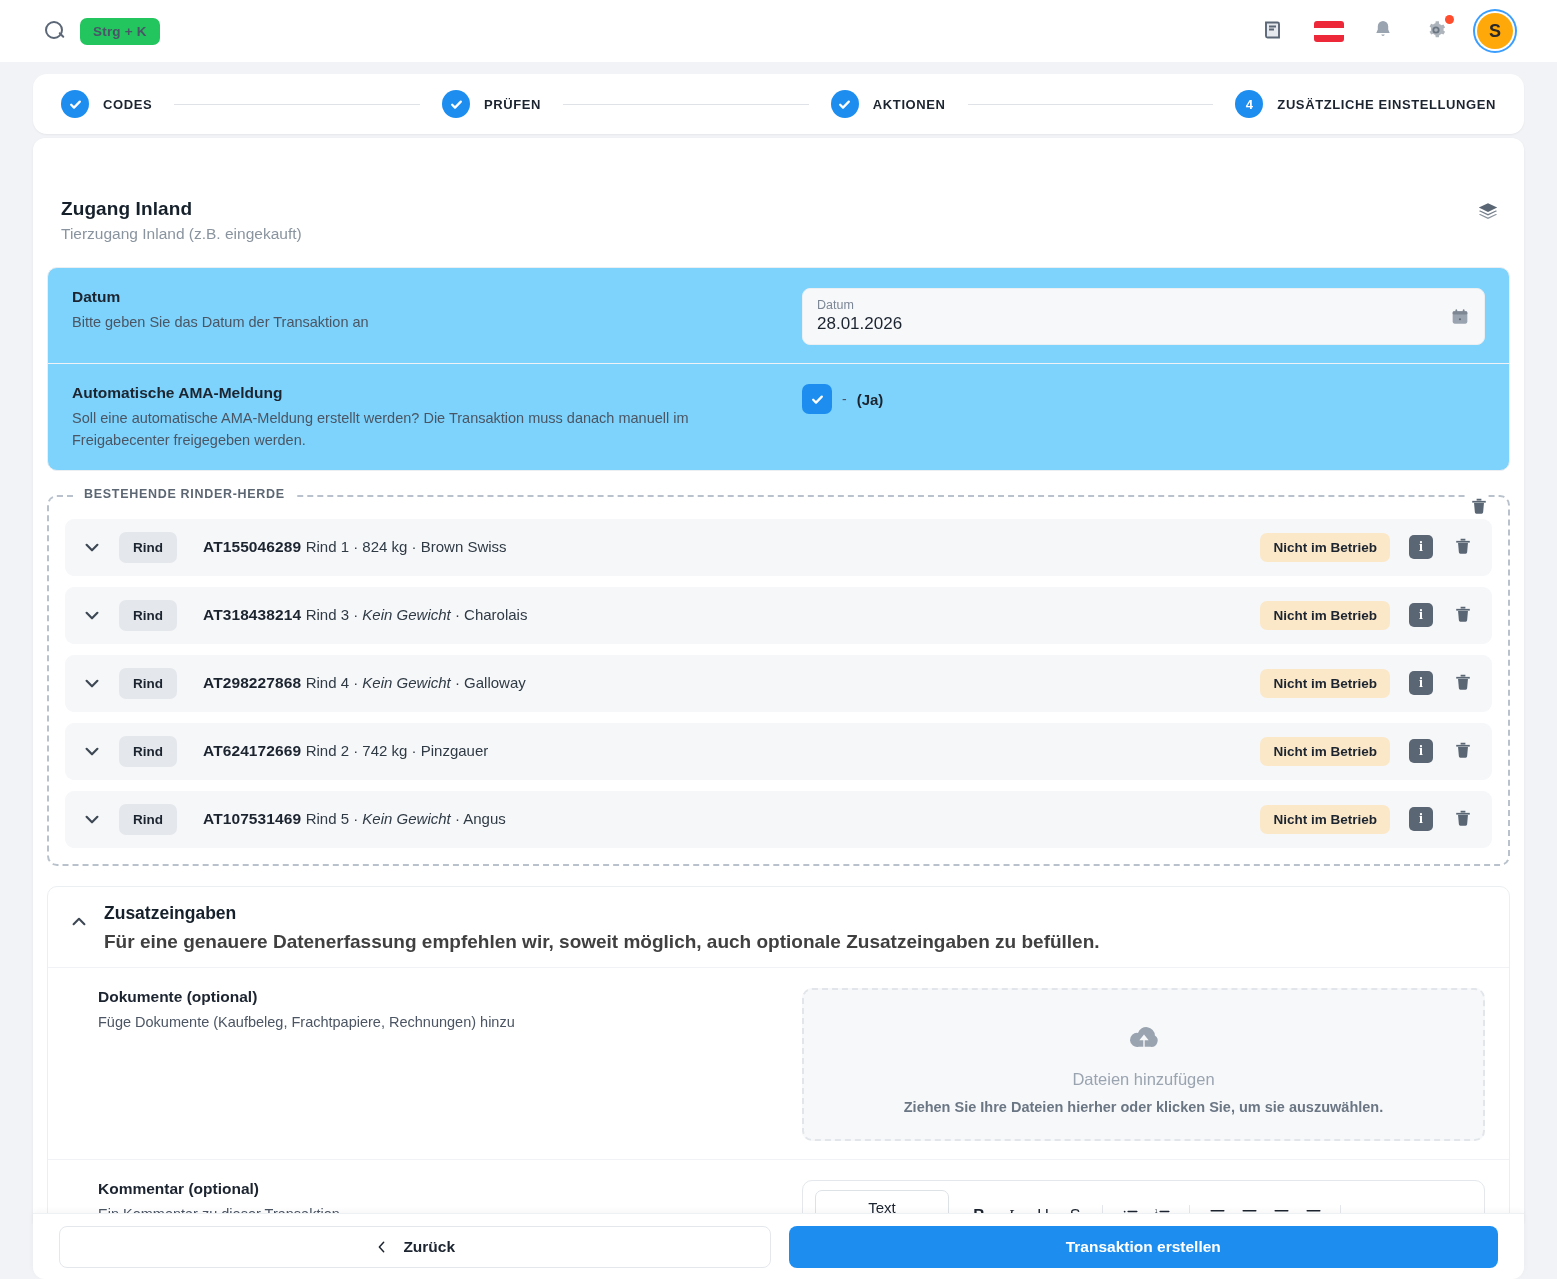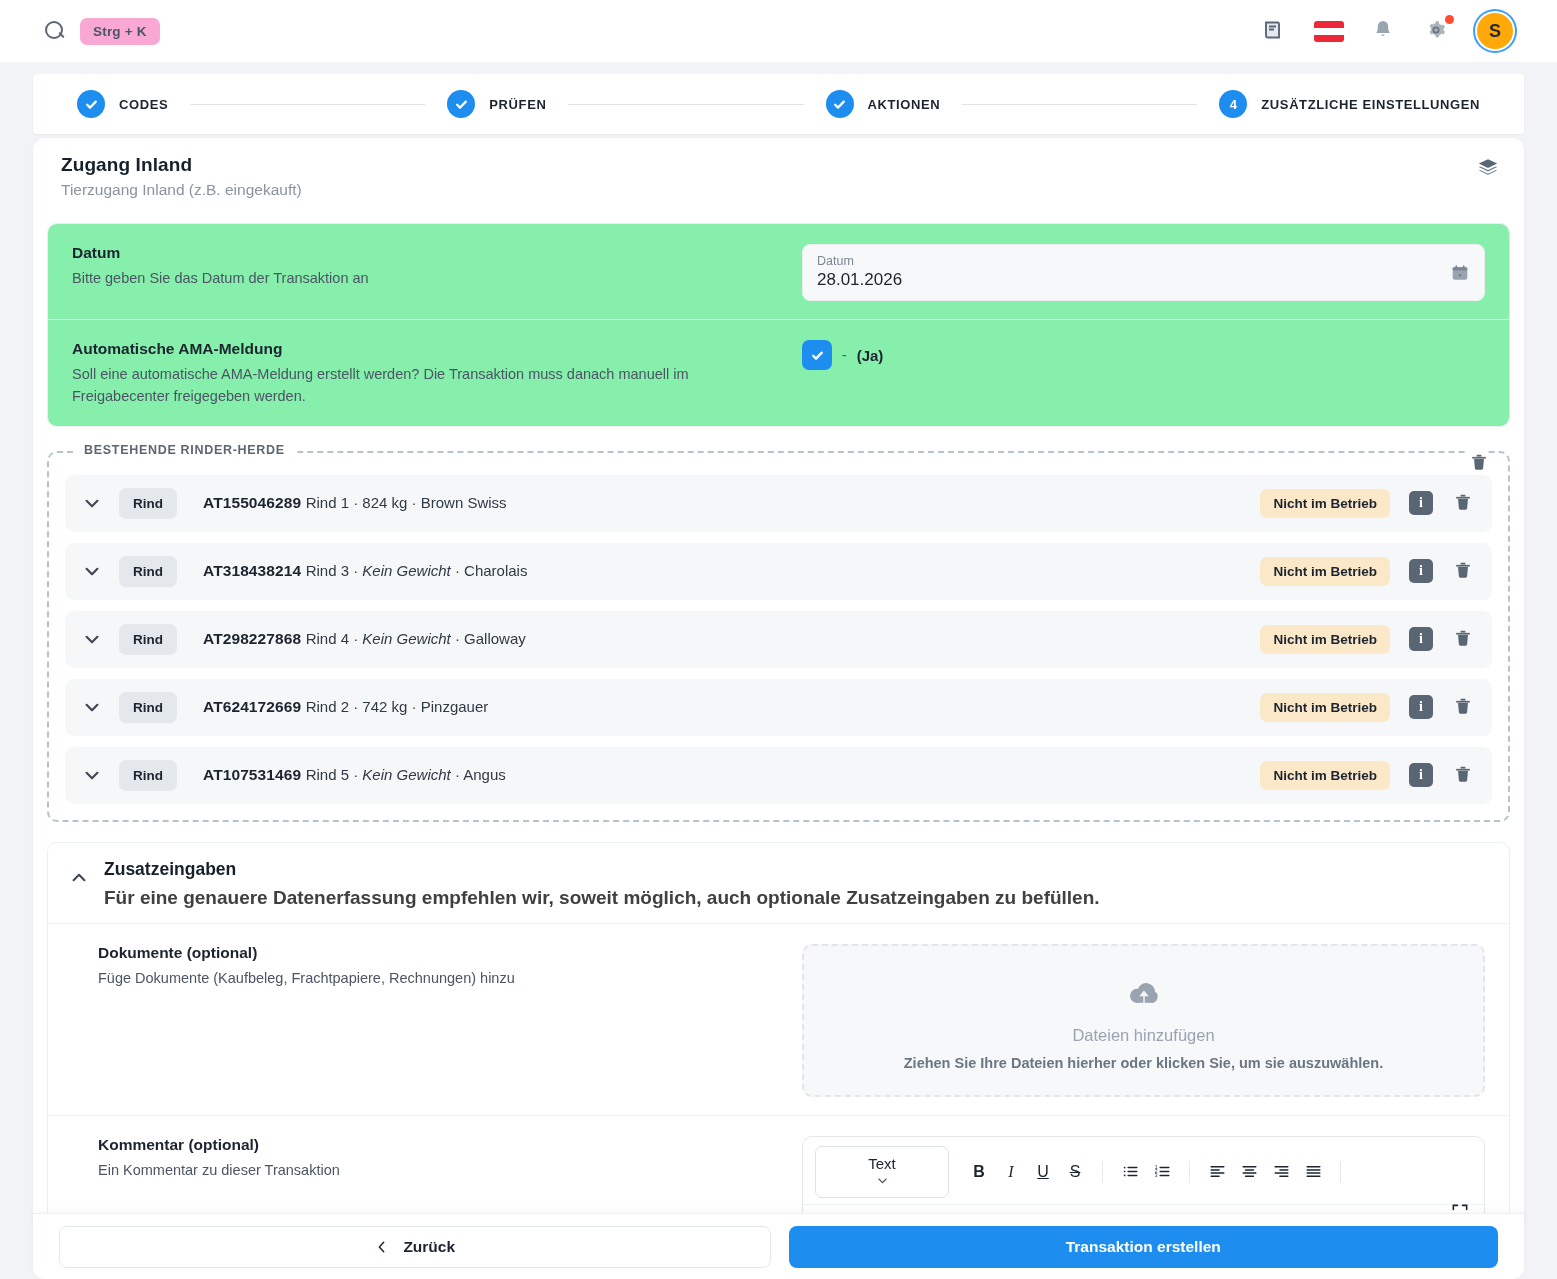--- a/index.html
+++ b/index.html
@@ -22,21 +22,21 @@
   .search-icon { width: 22px; height: 22px; display: inline-block; position: relative; cursor: pointer; }
   .search-icon::before {
     content: ""; position: absolute; left: 1px; top: 1px;
     width: 14px; height: 14px; border: 2px solid #5b6676; border-radius: 50%;
   }
   .search-icon::after {
     content: ""; position: absolute; left: 14px; top: 14px;
     width: 7px; height: 2px; background: #5b6676; transform: rotate(45deg); border-radius: 1px;
   }
   .kbd {
-    background: #f9a8d4; color: #4a5568;
+    background: #22c55e; color: #4a5568;
     font-size: 13.5px; font-weight: bold;
     padding: 6px 13px; border-radius: 7px; letter-spacing: .2px;
   }
   .topbar-right {
     margin-left: auto; padding-right: 44px;
     display: flex; align-items: center; gap: 27px;
   }
   .ticon { width: 26px; height: 26px; position: relative; cursor: pointer; display: block; }
   .flag-at {
     width: 30px; height: 21px; border-radius: 3px; overflow: hidden; cursor: pointer;
@@ -54,22 +54,22 @@
     width: 36px; height: 36px; border-radius: 50%;
     background: #ffa809; color: #2a2a2a;
     display: flex; align-items: center; justify-content: center;
     font-size: 18px; font-weight: bold; cursor: pointer;
     box-shadow: 0 0 0 2px #ffffff, 0 0 0 4px #3b9eff;
   }
 
   
   .stepper {
     position: absolute; top: 74px; left: 33px; width: 1491px; height: 60px;
-    background: #ffffff; border-radius: 4px;
-    display: flex; align-items: center; padding: 0 44px;
+    background: #ffffff; border-radius: 14px;
+    display: flex; align-items: center; padding: 0 28px;
     box-shadow: 0 1px 2px rgba(16,24,40,.05);
   }
   .step { display: flex; align-items: center; gap: 14px; cursor: pointer; }
   .step-circle {
     width: 28px; height: 28px; border-radius: 50%;
     background: #1d8ef0; color: #fff;
     display: flex; align-items: center; justify-content: center;
     font-size: 13px; font-weight: bold; flex: none;
   }
   .step-label {
@@ -79,29 +79,29 @@
   .step-line { flex: 1 1 auto; height: 1px; background: #dfe3e8; margin: 0 22px; }
   .check { width: 15px; height: 15px; display: block; }
 
   
   .card {
     position: absolute; top: 138px; left: 33px; width: 1491px;
     background: #ffffff; border-radius: 12px 12px 0 0;
     box-shadow: 0 1px 3px rgba(16,24,40,.06);
     height: 1085px; overflow: hidden;
   }
-  .card-head { padding: 16px 28px 14px 28px; position: relative; }
+  .card-head { padding: 16px 28px 14px 28px; position: relative; margin-top: 44px; }
   .card-title { font-size: 19px; font-weight: bold; color: #15202b; letter-spacing: .1px; }
   .card-sub { font-size: 15.5px; color: #8a949f; margin-top: 5px; }
   .layers-icon { position: absolute; right: 24px; top: 18px; width: 24px; height: 24px; cursor: pointer; }
 
   .inner-card {
     margin: 10px 14px 0 14px;
     border: 1px solid #eceff2; border-radius: 10px;
-    background: #86efac;
+    background: #7dd3fc;
   }
   .field-row { display: flex; align-items: flex-start; padding: 20px 24px 18px 24px; }
   .field-row + .field-row { border-top: 1px solid #f0f2f5; }
   .field-info { width: 730px; flex: none; }
   .field-title { font-size: 15.5px; font-weight: bold; color: #1c2430; }
   .field-desc { font-size: 14.5px; color: #4b5563; margin-top: 6px; line-height: 1.5; max-width: 700px; }
   .field-ctrl { flex: 1 1 auto; display: flex; align-items: center; }
 
   .date-input {
     width: 100%; background: #f7f8fa; border: 1px solid #eceff2; border-radius: 8px;

